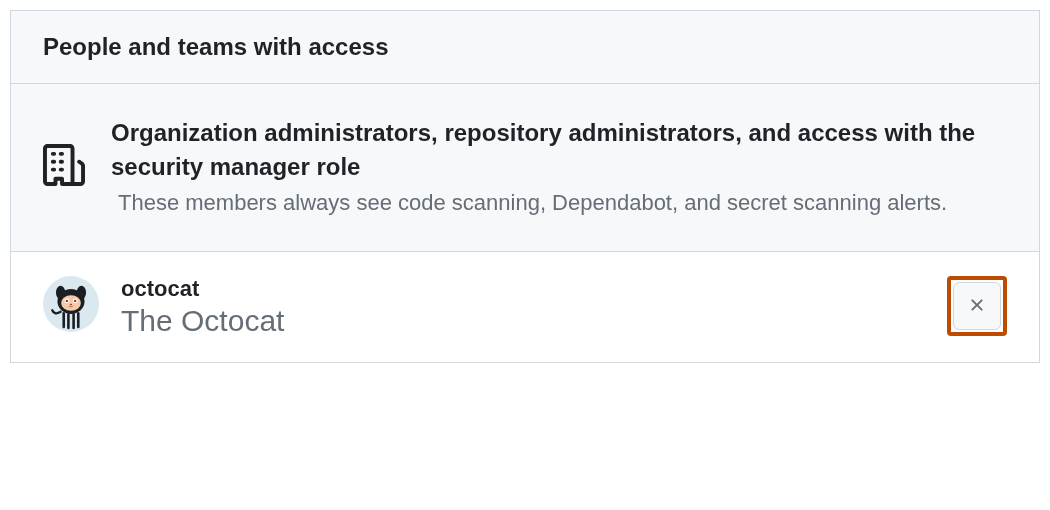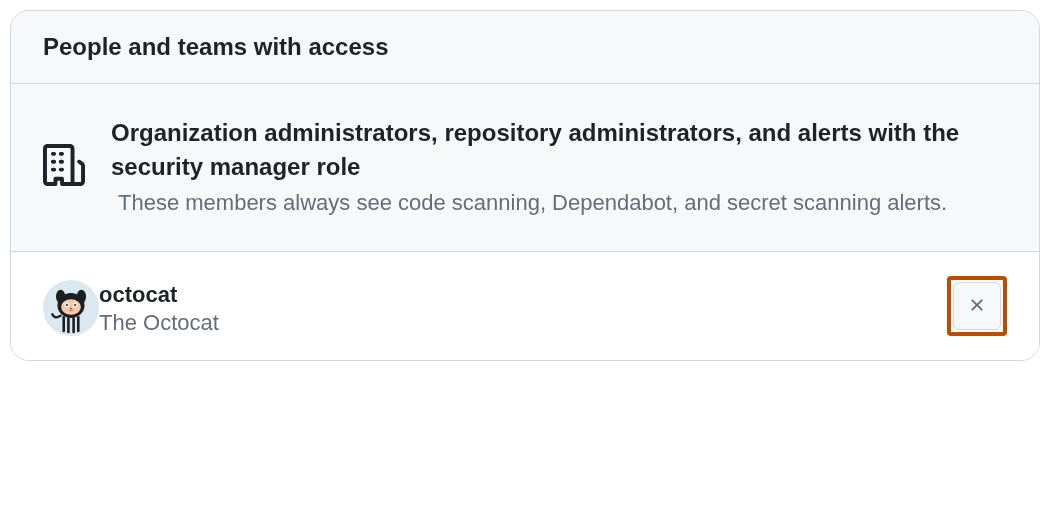--- a/index.html
+++ b/index.html
@@ -7,21 +7,21 @@
       margin: 0;
       padding: 0;
     }
     body {
       font-family: -apple-system, BlinkMacSystemFont, "Segoe UI", Helvetica, Arial, sans-serif;
       background: #ffffff;
       padding: 10px;
     }
     .panel {
       border: 1px solid #d0d7de;
-      border-radius: 19px;
+      border-radius: 0;
       overflow: hidden;
       width: 1030px;
       background: #ffffff;
     }
     .panel-header {
       background: #f6f8fa;
       padding: 22px 32px;
       border-bottom: 1px solid #d0d7de;
     }
     .panel-header h2 {
@@ -54,21 +54,22 @@
       margin-bottom: 4px;
     }
     .info-desc {
       font-size: 22px;
       color: #656d76;
       line-height: 1.45;
       margin-left: 7px;
     }
     .user-row {
       display: flex;
-      align-items: flex-end;
+      align-items: flex-start;
+      gap: 22px;
       padding: 24px 32px;
       background: #ffffff;
     }
     .avatar {
       width: 56px;
       height: 56px;
       border-radius: 50%;
       background: #dbe8f0;
       display: flex;
       align-items: center;
@@ -82,21 +83,21 @@
     }
     .user-text {
       flex: 1;
     }
     .user-name {
       font-size: 22px;
       font-weight: 600;
       color: #1f2328;
     }
     .user-display {
-      font-size: 22px;
+      font-size: 30px;
       color: #656d76;
       margin-top: 2px;
     }
     .remove-btn-wrap {
       border: 4px solid #bc4c00;
       border-radius: 4px;
       padding: 2px;
     }
     .remove-btn {
       width: 48px;
@@ -123,21 +124,21 @@
     <h2>People and teams with access</h2>
   </div>
 
   <div class="info-row">
     <span class="info-icon">
       <svg viewBox="0 0 16 16" fill="currentColor">
         <path d="M1.75 16A1.75 1.75 0 0 1 0 14.25V1.75C0 .784.784 0 1.75 0h8.5C11.216 0 12 .784 12 1.75v12.5c0 .085-.006.168-.018.25h2.268a.25.25 0 0 0 .25-.25V8.285a.25.25 0 0 0-.111-.208l-1.055-.703a.749.749 0 1 1 .832-1.248l1.055.703c.487.325.779.871.779 1.456v5.965A1.75 1.75 0 0 1 14.25 16h-3.5a.766.766 0 0 1-.197-.026c-.099.017-.2.026-.303.026h-3a.75.75 0 0 1-.75-.75V14h-1v1.25a.75.75 0 0 1-.75.75Zm-.25-1.75c0 .138.112.25.25.25H4v-1.25a.75.75 0 0 1 .75-.75h2.5a.75.75 0 0 1 .75.75v1.25h2.25a.25.25 0 0 0 .25-.25V1.75a.25.25 0 0 0-.25-.25h-8.5a.25.25 0 0 0-.25.25ZM3.75 6h.5a.75.75 0 0 1 0 1.5h-.5a.75.75 0 0 1 0-1.5ZM3 3.75A.75.75 0 0 1 3.75 3h.5a.75.75 0 0 1 0 1.5h-.5A.75.75 0 0 1 3 3.75Zm.75 5.25h.5a.75.75 0 0 1 0 1.5h-.5a.75.75 0 0 1 0-1.5Zm2.25-2.25A.75.75 0 0 1 6.75 6h.5a.75.75 0 0 1 0 1.5h-.5a.75.75 0 0 1-.75-.75ZM6.75 3h.5a.75.75 0 0 1 0 1.5h-.5a.75.75 0 0 1 0-1.5ZM6 9.75A.75.75 0 0 1 6.75 9h.5a.75.75 0 0 1 0 1.5h-.5A.75.75 0 0 1 6 9.75Z"></path>
       </svg>
     </span>
     <div class="info-text">
-      <div class="info-title">Organization administrators, repository administrators, and alerts with the security manager role</div>
+      <div class="info-title">Organization administrators, repository administrators, and access with the security manager role</div>
       <div class="info-desc">These members always see code scanning, Dependabot, and secret scanning alerts.</div>
     </div>
   </div>
 
   <div class="user-row">
     <div class="avatar">
       <svg viewBox="0 0 100 100">
         <circle cx="50" cy="50" r="50" fill="#dbe8f0"></circle>
         <ellipse cx="50" cy="45" rx="26" ry="24" fill="#1b1f23"></ellipse>
         <ellipse cx="30" cy="28" rx="9" ry="13" fill="#1b1f23"></ellipse>

